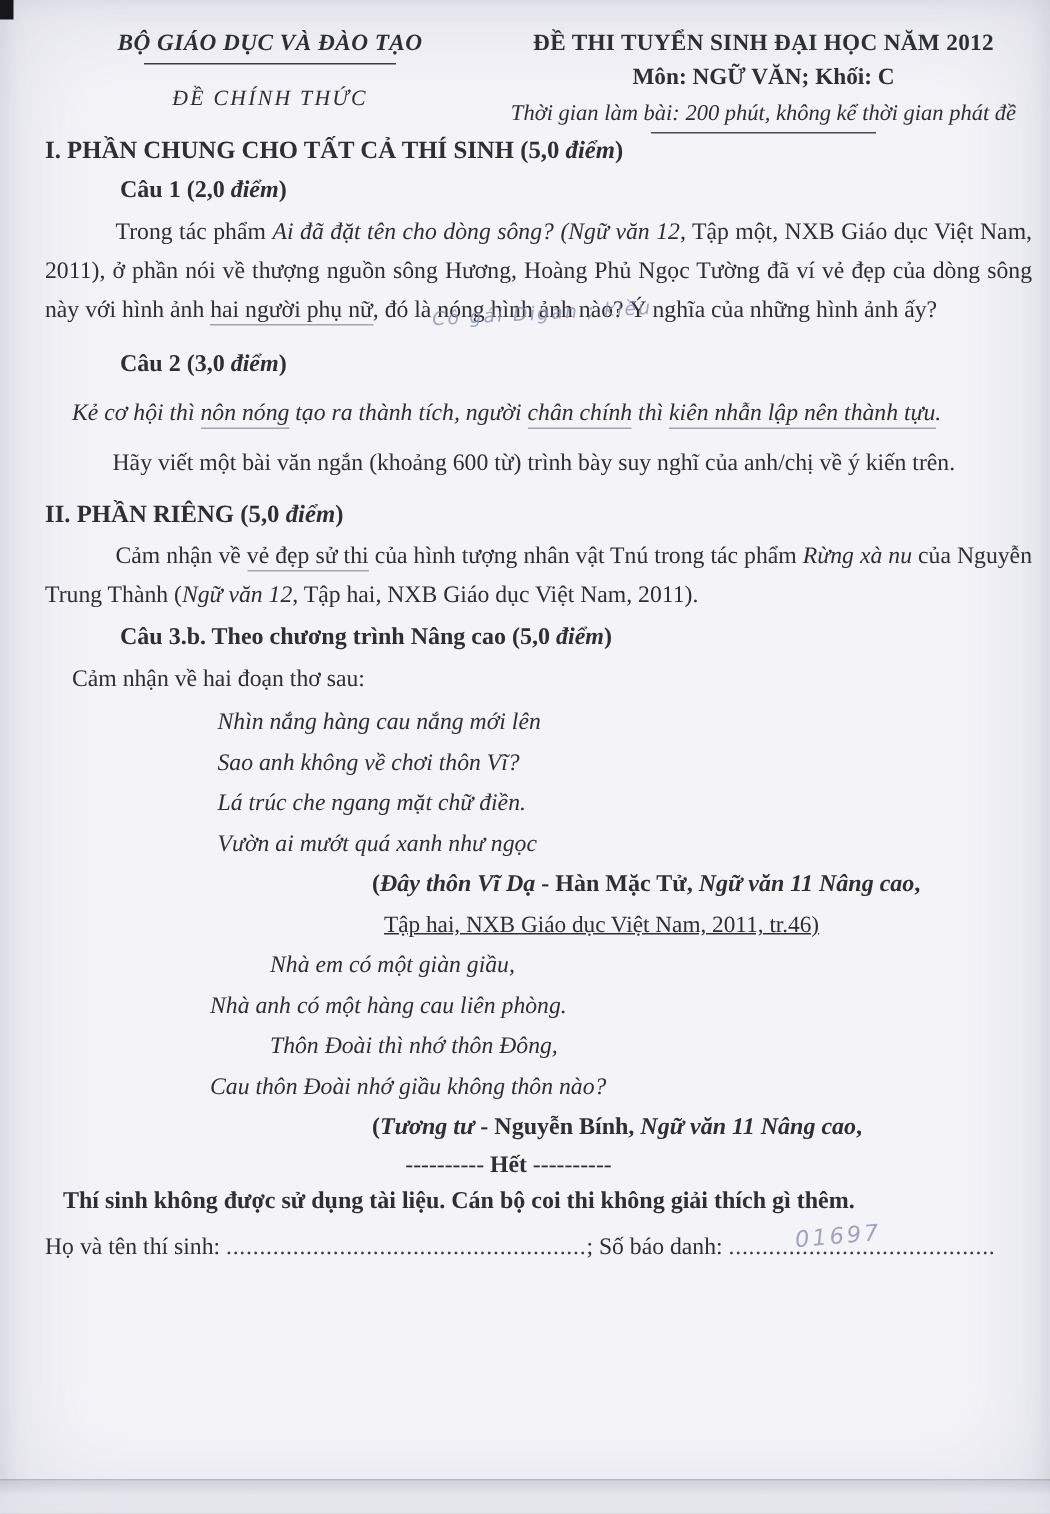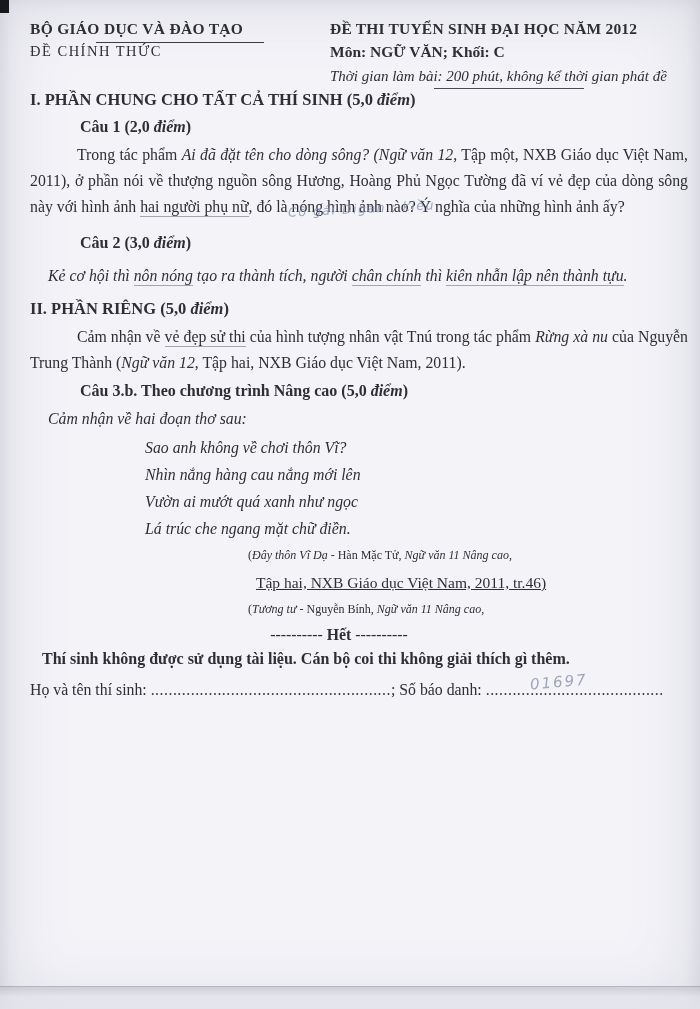--- a/index.html
+++ b/index.html
@@ -6,45 +6,45 @@
   .page{position:relative;width:700px;height:1009px;margin:0 auto;background:#f3f3f8;
         font-family:"Liberation Serif",serif;color:#2e2e35;overflow:hidden;
         box-shadow:inset 0 0 70px rgba(110,110,135,.20), inset 0 -4px 18px rgba(110,110,135,.18);}
   .content{padding:20px 12px 0 30px;}
   .b{font-weight:bold;}
   .i{font-style:italic;}
   .bi{font-weight:bold;font-style:italic;}
   .u{border-bottom:1.5px solid rgba(96,101,126,.55);padding-bottom:1px;}
   
   .header{display:flex;align-items:flex-start;}
-  .header-left{width:300px;text-align:left;}
+  .header-left{width:300px;text-align:center;font-style:italic;}
   .ministry{font-size:15.5px;letter-spacing:.3px;}
   .ministry-rule{width:168px;border-bottom:1.5px solid #3c3c44;margin:4px auto 0;}
-  .official{font-size:14.5px;letter-spacing:1.5px;}
-  .header-right{flex:1;}
+  .official{margin-top:15px;font-size:14.5px;letter-spacing:1.5px;}
+  .header-right{flex:1;text-align:center;}
   .exam-title{font-size:15.5px;letter-spacing:.2px;}
   .exam-subject{font-size:15.5px;margin-top:5px;}
   .exam-duration{font-size:15px;margin-top:7px;white-space:nowrap;}
   .duration-rule{width:150px;border-bottom:1.2px solid #4a4a54;margin:3px auto 0;}
   
   .sec-heading{font-size:16.5px;line-height:22px;}
   .sec1{}
   .sec2{margin-top:10px;}
   .cau-label{font-size:16px;line-height:22px;margin-left:50px;}
   .mt5{margin-top:5px;} .mt12{margin-top:12px;} .mt4{margin-top:4px;} .mt2{margin-top:2px;}
   .para{margin:4px 0 0 0;font-size:15.8px;line-height:26px;text-align:justify;text-indent:47px;}
   .para-wrap{position:relative;}
   .quote{margin:10px 0 0 0;font-size:15.8px;line-height:24px;text-indent:18px;}
   .task{margin:8px 0 0 0;font-size:15.8px;line-height:26px;text-indent:45px;}
   .note{font-size:15.8px;line-height:26px;}
-  .intro{font-size:15.8px;line-height:26px;margin-left:18px;font-style:italic;}
+  .intro{font-size:15.8px;line-height:26px;margin-left:18px;}
   .poem-line{font-size:15.8px;line-height:27px;}
   .poem1 .poem-line{margin-left:115px;}
   .p2-six{margin-left:150px;} .p2-eight{margin-left:110px;}
-  .attr-line{font-size:12px;line-height:27px;margin-left:218px;}
+  .attr-line{font-size:16px;line-height:27px;margin-left:218px;font-weight:bold;}
   .attr-line2{font-size:15.5px;line-height:27px;margin-left:226px;text-decoration:underline;}
   .het{font-size:15.8px;line-height:24px;text-align:center;margin-right:40px;}
   .notice{font-size:16px;line-height:24px;font-weight:bold;margin-left:12px;}
   .fill-line{position:relative;font-size:15.8px;line-height:30px;margin-top:4px;white-space:nowrap;}
   .dots{letter-spacing:.5px;color:#3a3a42;}
   
   .hand{font-family:"DejaVu Sans",sans-serif;font-style:italic;color:rgba(138,144,172,.8);}
   .hand1{position:absolute;left:258px;bottom:4px;font-size:12.5px;letter-spacing:1.5px;transform:rotate(-3deg);}
   .hand2{position:absolute;left:500px;top:-8px;font-size:15px;letter-spacing:2px;transform:rotate(-5deg);}
   
@@ -79,39 +79,46 @@
 
     <div class="cau-label mt5"><span class="b">Câu 1 (2,0 </span><span class="bi">điểm</span><span class="b">)</span></div>
 
     <div class="para-wrap">
       <p class="para"><span>Trong tác phẩm </span><span class="i">Ai đã đặt tên cho dòng sông? (Ngữ văn 12</span><span>, Tập một, NXB Giáo dục Việt Nam, 2011), ở phần nói về thượng nguồn sông Hương, Hoàng Phủ Ngọc Tường đã ví vẻ đẹp của dòng sông này với hình ảnh </span><span class="u">hai người phụ nữ</span><span>, đó là nóng hình ảnh nào? Ý nghĩa của những hình ảnh ấy?</span></p>
       <span class="hand hand1">Cô gái Digan ; kiều</span>
     </div>
 
     <div class="cau-label mt12"><span class="b">Câu 2 (3,0 </span><span class="bi">điểm</span><span class="b">)</span></div>
     <p class="quote"><span class="i">Kẻ cơ hội thì </span><span class="i u">nôn nóng</span><span class="i"> tạo ra thành tích, người </span><span class="i u">chân chính</span><span class="i"> thì </span><span class="i u">kiên nhẫn lập nên thành tựu</span><span class="i">.</span></p>
+    <p class="task">Hãy viết một bài văn ngắn (khoảng 600 từ) trình bày suy nghĩ của anh/chị về ý kiến trên.</p>
 
     <div class="sec-heading sec2"><span class="b">II. PHẦN RIÊNG (5,0 </span><span class="bi">điểm</span><span class="b">)</span></div>
 
     <p class="para"><span>Cảm nhận về </span><span class="u">vẻ đẹp sử thi</span><span> của hình tượng nhân vật Tnú trong tác phẩm </span><span class="i">Rừng xà nu</span><span> của Nguyễn Trung Thành (</span><span class="i">Ngữ văn 12</span><span>, Tập hai, NXB Giáo dục Việt Nam, 2011).</span></p>
 
     <div class="cau-label mt4"><span class="b">Câu 3.b. Theo chương trình Nâng cao (5,0 </span><span class="bi">điểm</span><span class="b">)</span></div>
     <div class="intro mt4">Cảm nhận về hai đoạn thơ sau:</div>
 
     <div class="poem poem1 mt2">
+      <div class="poem-line i">Nhìn nắng hàng cau nắng mới lên</div>
       <div class="poem-line i">Sao anh không về chơi thôn Vĩ?</div>
-      <div class="poem-line i">Nhìn nắng hàng cau nắng mới lên</div>
+      <div class="poem-line i">Lá trúc che ngang mặt chữ điền.</div>
       <div class="poem-line i">Vườn ai mướt quá xanh như ngọc</div>
-      <div class="poem-line i">Lá trúc che ngang mặt chữ điền.</div>
     </div>
     <div class="attr">
       <div class="attr-line"><span>(</span><span class="i">Đây thôn Vĩ Dạ</span><span> - Hàn Mặc Tử, </span><span class="i">Ngữ văn 11 Nâng cao</span><span>,</span></div>
       <div class="attr-line2">Tập hai, NXB Giáo dục Việt Nam, 2011, tr.46)</div>
     </div>
 
+    <div class="poem poem2">
+      <div class="poem-line i p2-six">Nhà em có một giàn giầu,</div>
+      <div class="poem-line i p2-eight">Nhà anh có một hàng cau liên phòng.</div>
+      <div class="poem-line i p2-six">Thôn Đoài thì nhớ thôn Đông,</div>
+      <div class="poem-line i p2-eight">Cau thôn Đoài nhớ giầu không thôn nào?</div>
+    </div>
     <div class="attr">
       <div class="attr-line"><span>(</span><span class="i">Tương tư</span><span> - Nguyễn Bính, </span><span class="i">Ngữ văn 11 Nâng cao</span><span>,</span></div>
     </div>
 
     <div class="het"><span>---------- </span><span class="b">Hết</span><span> ----------</span></div>
 
     <div class="notice">Thí sinh không được sử dụng tài liệu. Cán bộ coi thi không giải thích gì thêm.</div>
 
     <div class="fill-line">
       <span>Họ và tên thí sinh: </span><span class="dots">......................................................</span><span>; Số báo danh: </span><span class="dots">........................................</span>

